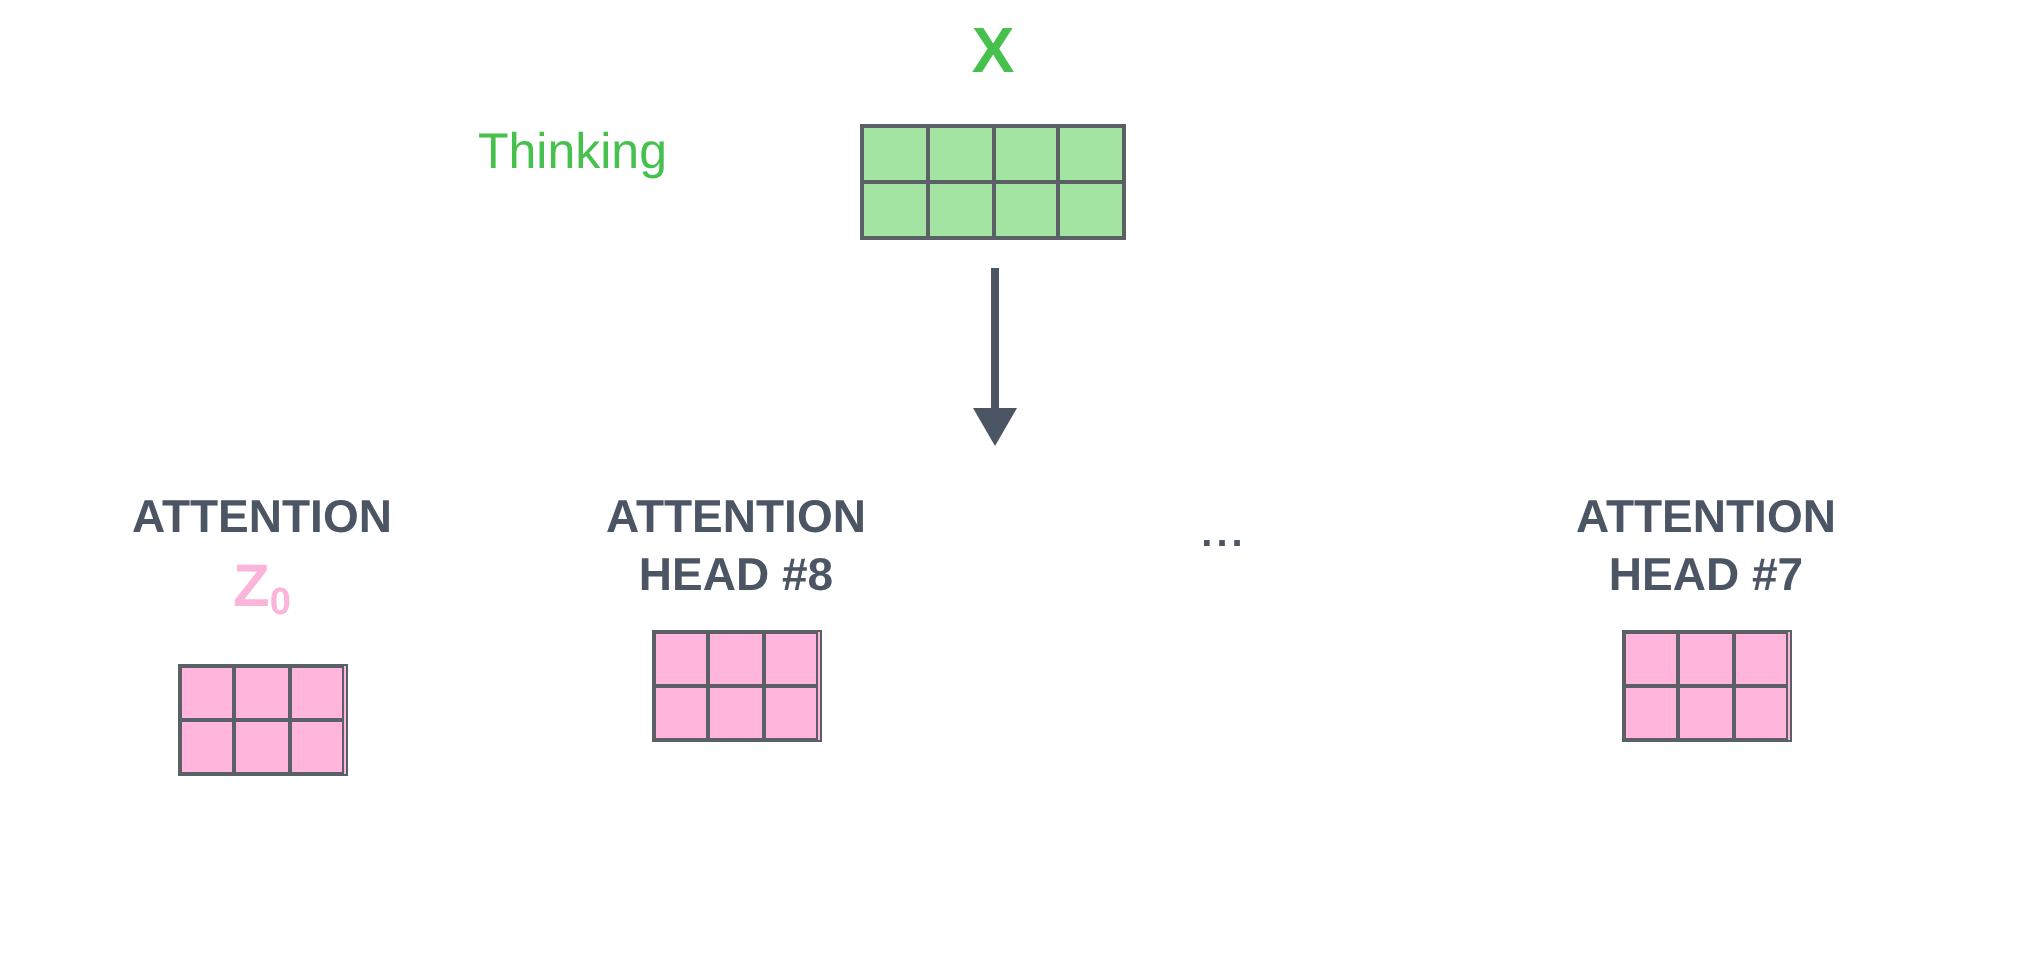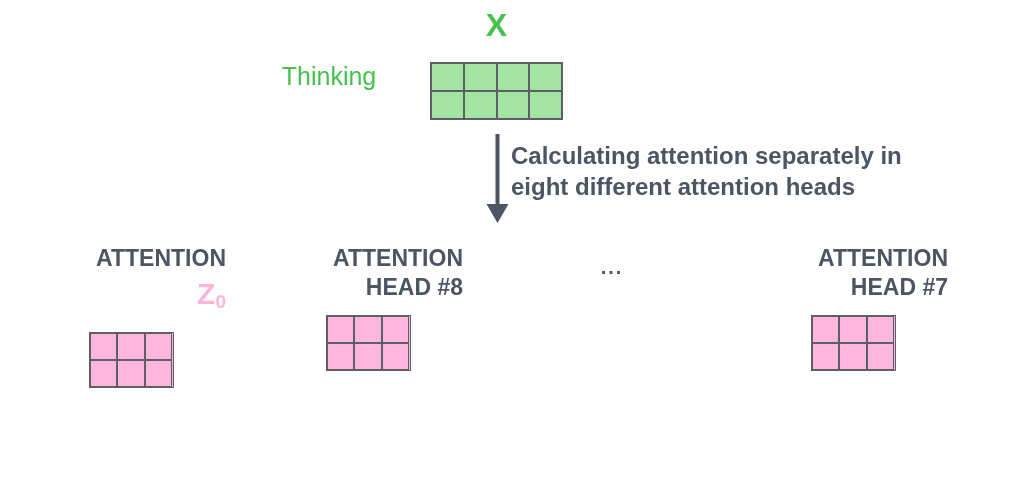--- a/index.html
+++ b/index.html
@@ -28,21 +28,21 @@
     left: 430px; top: 8px; width: 133px;
     text-align: center;
     font-size: 32px;
     font-weight: bold;
     color: var(--green-text);
     line-height: 34px;
   }
   .side-label {
     position: absolute;
     left: 239px; top: 62px; width: 180px;
-    text-align: center;
+    text-align: left;
     font-size: 25px;
     line-height: 28px;
     color: var(--green-text);
     font-weight: 400;
   }
   .matrix {
     display: grid;
     border: 1px solid var(--grid-border);
   }
   .matrix .cell { border: 1px solid var(--grid-border); }
@@ -58,21 +58,21 @@
     font-size: 24px;
     font-weight: 600;
     line-height: 31px;
     color: var(--dark-text);
   }
   
   .head-col {
     position: absolute;
     top: 244px;
     width: 190px;
-    text-align: right;
+    text-align: center;
   }
   .head-col.col-0 { left: 36px; }
   .head-col.col-1 { left: 273px; }
   .head-col.col-7 { left: 758px; }
   .head-label {
     font-size: 23px;
     font-weight: 600;
     line-height: 29px;
     color: var(--dark-text);
   }
@@ -114,24 +114,20 @@
       <div class="cell"></div>
       <div class="cell"></div>
       <div class="cell"></div>
     </div>
 
   <svg class="arrow-svg" width="23" height="90" viewBox="0 0 23 90" aria-hidden="true">
     <rect x="9.5" y="0" width="4" height="74" fill="#4b5563"></rect>
     <polygon points="0.5,70 22.5,70 11.5,89" fill="#4b5563"></polygon>
   </svg>
 
-  <div class="caption">
-    <div>Calculating attention separately in</div>
-    <div>eight different attention heads</div>
-  </div>
 
   <div class="head-col col-0">
     <div class="head-label">
       <div>ATTENTION</div>
     </div>
     <div class="z-label"><span>Z</span><sub>0</sub></div>
     <div class="matrix pink" style="grid-template-columns: repeat(3, 1fr); grid-template-rows: repeat(2, 1fr);">
         <div class="cell"></div>
         <div class="cell"></div>
         <div class="cell"></div>

